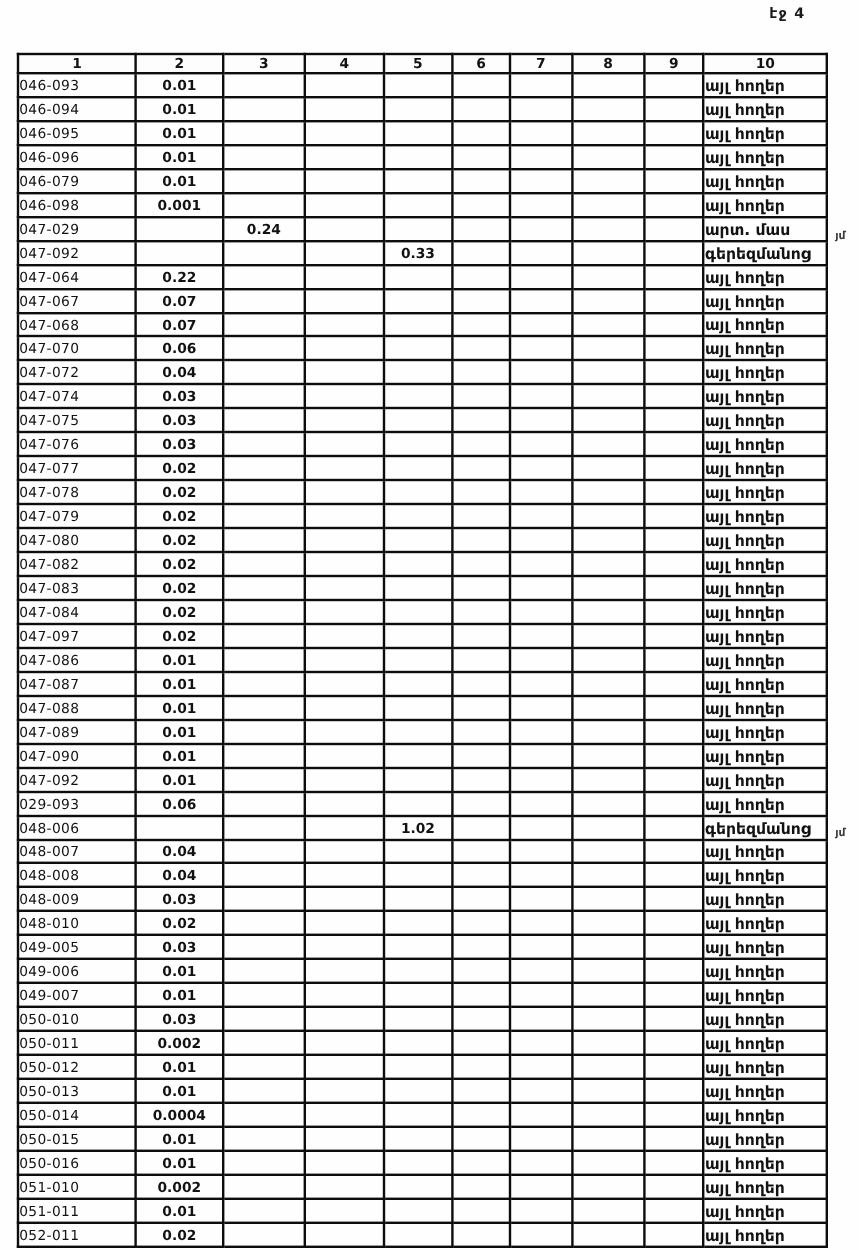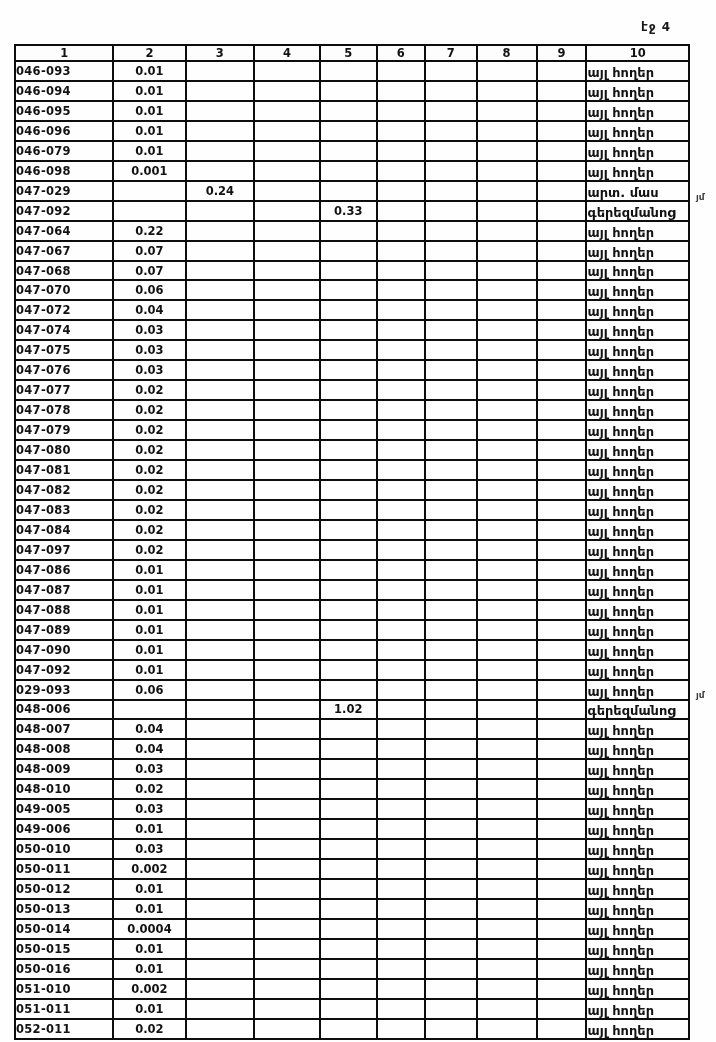--- a/index.html
+++ b/index.html
@@ -11,21 +11,21 @@
     position: relative;
     width: 716px;
     height: 1042px;
     background: #fefefe;
     font-family: "DejaVu Sans", sans-serif;
     color: #121212;
     overflow: hidden;
   }
   .page-label {
     position: absolute;
-    top: 20px;
+    top: 4px;
     left: 641px;
     font-size: 12px;
     font-weight: bold;
     letter-spacing: 1px;
     color: #1a1a1a;
   }
   table.data-table {
     position: absolute;
     left: 14px;
     top: 44px;
@@ -46,21 +46,21 @@
     font-size: 11.5px;
     font-weight: bold;
     text-align: center;
     vertical-align: middle;
     background: #fdfdfd;
   }
   td.c-code {
     text-align: left;
     padding-left: 4px;
     font-size: 11.5px;
-    font-weight: 700;
+    font-weight: 400;
     letter-spacing: 0.3px;
     vertical-align: middle;
   }
   td.c-val {
     text-align: center;
     font-size: 11.5px;
     font-weight: 600;
     vertical-align: middle;
   }
   td.c-cat {
@@ -347,32 +347,20 @@
           <td class="c-val"></td>
           <td class="c-val"></td>
           <td class="c-val"></td>
           <td class="c-val"></td>
           <td class="c-val"></td>
           <td class="c-val"></td>
           <td class="c-val"></td>
           <td class="c-cat">այլ հողեր</td>
         </tr>
         <tr>
-          <td class="c-code">047-081</td>
-          <td class="c-val">0.02</td>
-          <td class="c-val"></td>
-          <td class="c-val"></td>
-          <td class="c-val"></td>
-          <td class="c-val"></td>
-          <td class="c-val"></td>
-          <td class="c-val"></td>
-          <td class="c-val"></td>
-          <td class="c-cat">այլ հողեր</td>
-        </tr>
-        <tr>
           <td class="c-code">047-082</td>
           <td class="c-val">0.02</td>
           <td class="c-val"></td>
           <td class="c-val"></td>
           <td class="c-val"></td>
           <td class="c-val"></td>
           <td class="c-val"></td>
           <td class="c-val"></td>
           <td class="c-val"></td>
           <td class="c-cat">այլ հողեր</td>
@@ -564,20 +552,32 @@
           <td class="c-val"></td>
           <td class="c-val"></td>
           <td class="c-val"></td>
           <td class="c-val"></td>
           <td class="c-val"></td>
           <td class="c-val"></td>
           <td class="c-cat">այլ հողեր</td>
         </tr>
         <tr>
           <td class="c-code">049-006</td>
+          <td class="c-val">0.01</td>
+          <td class="c-val"></td>
+          <td class="c-val"></td>
+          <td class="c-val"></td>
+          <td class="c-val"></td>
+          <td class="c-val"></td>
+          <td class="c-val"></td>
+          <td class="c-val"></td>
+          <td class="c-cat">այլ հողեր</td>
+        </tr>
+        <tr>
+          <td class="c-code">049-007</td>
           <td class="c-val">0.01</td>
           <td class="c-val"></td>
           <td class="c-val"></td>
           <td class="c-val"></td>
           <td class="c-val"></td>
           <td class="c-val"></td>
           <td class="c-val"></td>
           <td class="c-val"></td>
           <td class="c-cat">այլ հողեր</td>
         </tr>

